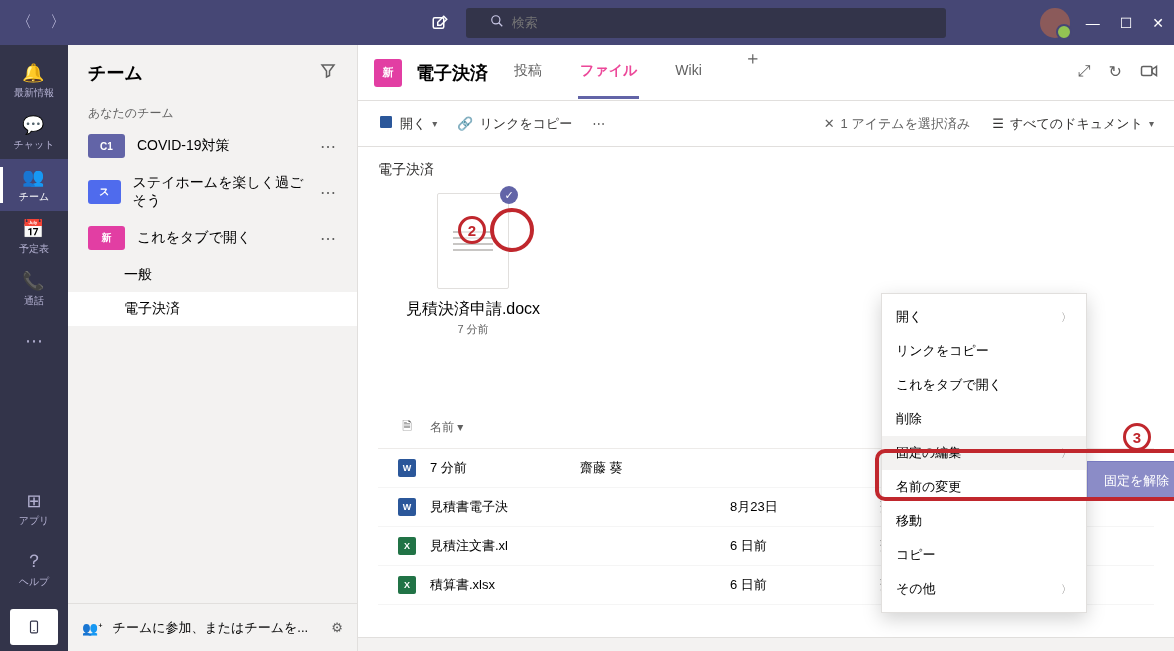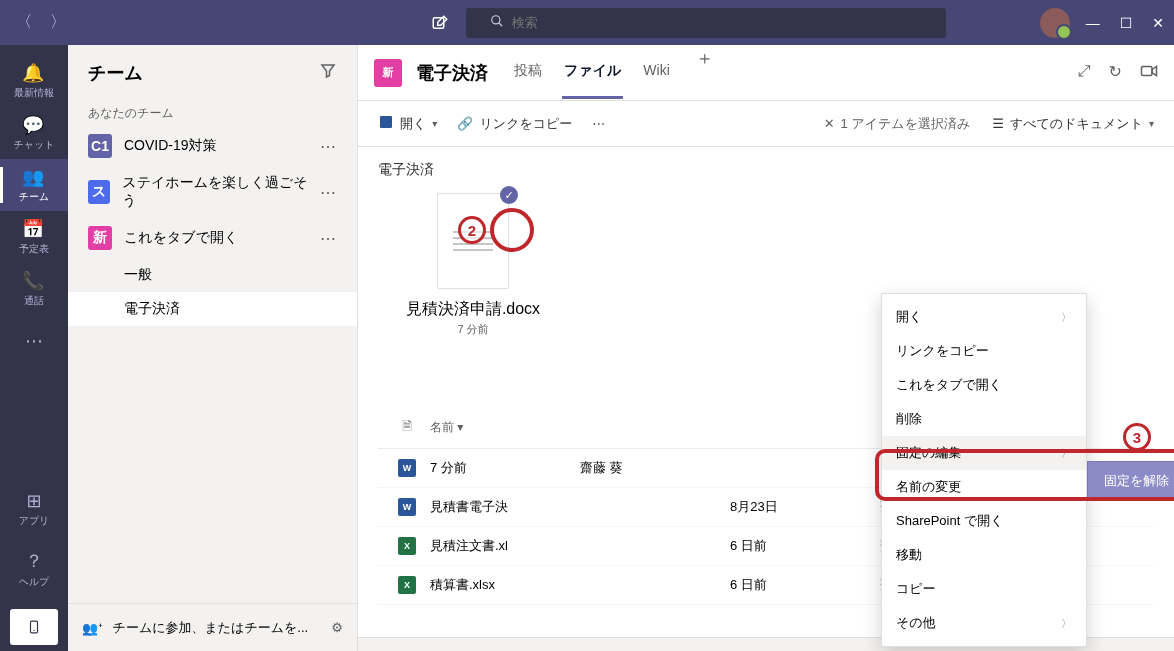--- a/index.html
+++ b/index.html
@@ -31,37 +31,37 @@
 .rail-bottom { margin-bottom: 8px; }
 .rail-mobile { width: 48px; height: 36px; background: #fff; border-radius: 3px; display: flex; align-items: center; justify-content: center; margin: 6px auto; color: #33344a; }
 
 
 .teams-panel { width: 290px; background: #f3f2f1; border-right: 1px solid #e1dfdd; display: flex; flex-direction: column; }
 .tp-header { height: 56px; display: flex; align-items: center; padding: 0 20px; font-size: 18px; font-weight: 700; }
 .tp-filter { margin-left: auto; color: #616161; cursor: pointer; }
 .tp-sub { padding: 4px 20px; font-size: 12px; color: #616161; }
 .tp-team { display: flex; align-items: center; padding: 8px 20px; gap: 12px; cursor: pointer; font-size: 14px; }
 .tp-team .dots { margin-left: auto; color: #616161; font-size: 16px; letter-spacing: 1px; }
-.team-badge { width: 24px; height: 24px; border-radius: 3px; display: flex; align-items: center; justify-content: center; font-size: 14px; color: #fff; font-weight: 600; }
+.team-badge { width: 37px; height: 24px; border-radius: 3px; display: flex; align-items: center; justify-content: center; font-size: 10px; color: #fff; font-weight: 600; }
 .b-purple { background: #6264a7; }
 .b-blue { background: #4f6bed; }
 .b-pink { background: #e23ea3; }
 .tp-channel { padding: 8px 20px 8px 56px; font-size: 14px; cursor: pointer; }
 .tp-channel.active { background: #fff; font-weight: 400; }
 .tp-footer { margin-top: auto; height: 48px; border-top: 1px solid #e1dfdd; display: flex; align-items: center; padding: 0 14px; font-size: 13px; gap: 10px; }
 .tp-footer .gear { margin-left: auto; color: #616161; }
 
 
 .content { flex: 1; background: #f5f5f5; display: flex; flex-direction: column; position: relative; }
 .ch-header { height: 56px; background: #fff; border-bottom: 1px solid #e1dfdd; display: flex; align-items: center; padding: 0 16px; gap: 14px; }
 .ch-badge { width: 28px; height: 28px; border-radius: 3px; background: #e23ea3; color: #fff; display: flex; align-items: center; justify-content: center; font-size: 11px; font-weight: 600; }
 .ch-title { font-size: 18px; font-weight: 700; }
-.ch-tabs { display: flex; gap: 18px; margin-left: 10px; font-size: 14px; color: #616161; }
+.ch-tabs { display: flex; gap: 34px; margin-left: 10px; font-size: 14px; color: #616161; }
 .ch-tab { cursor: pointer; padding: 16px 2px; }
-.ch-tab.active { color: #0f172a; border-bottom: 3px solid #6264a7; font-weight: 600; }
+.ch-tab.active { color: #ec4899; border-bottom: 3px solid #6264a7; font-weight: 600; }
 .ch-add { font-size: 18px; color: #616161; cursor: pointer; padding: 0 6px; }
 .ch-right { margin-left: auto; display: flex; gap: 18px; color: #616161; }
 .ch-right span { cursor: pointer; }
 
 .toolbar { height: 46px; background: #fff; border-bottom: 1px solid #e1dfdd; display: flex; align-items: center; padding: 0 20px; gap: 20px; font-size: 13px; color: #323130; }
 .tb-item { display: flex; align-items: center; gap: 6px; cursor: pointer; }
 .tb-item .chev { font-size: 10px; color: #616161; }
 .tb-more { margin-left: auto; display: flex; align-items: center; gap: 22px; }
 .tb-sel { display: flex; align-items: center; gap: 6px; color: #616161; }
 
@@ -348,23 +348,20 @@
           <span>削除</span>
         </div>
         <div class="ctx-item hl">
           <span>固定の編集</span>
           <span class="ctx-chev">〉</span>
         </div>
         <div class="ctx-item">
           <span>名前の変更</span>
         </div>
         <div class="ctx-item">
-          <span>SharePoint で開く</span>
-        </div>
-        <div class="ctx-item">
           <span>移動</span>
         </div>
         <div class="ctx-item">
           <span>コピー</span>
         </div>
         <div class="ctx-item">
           <span>その他</span>
           <span class="ctx-chev">〉</span>
         </div>
       </div>

